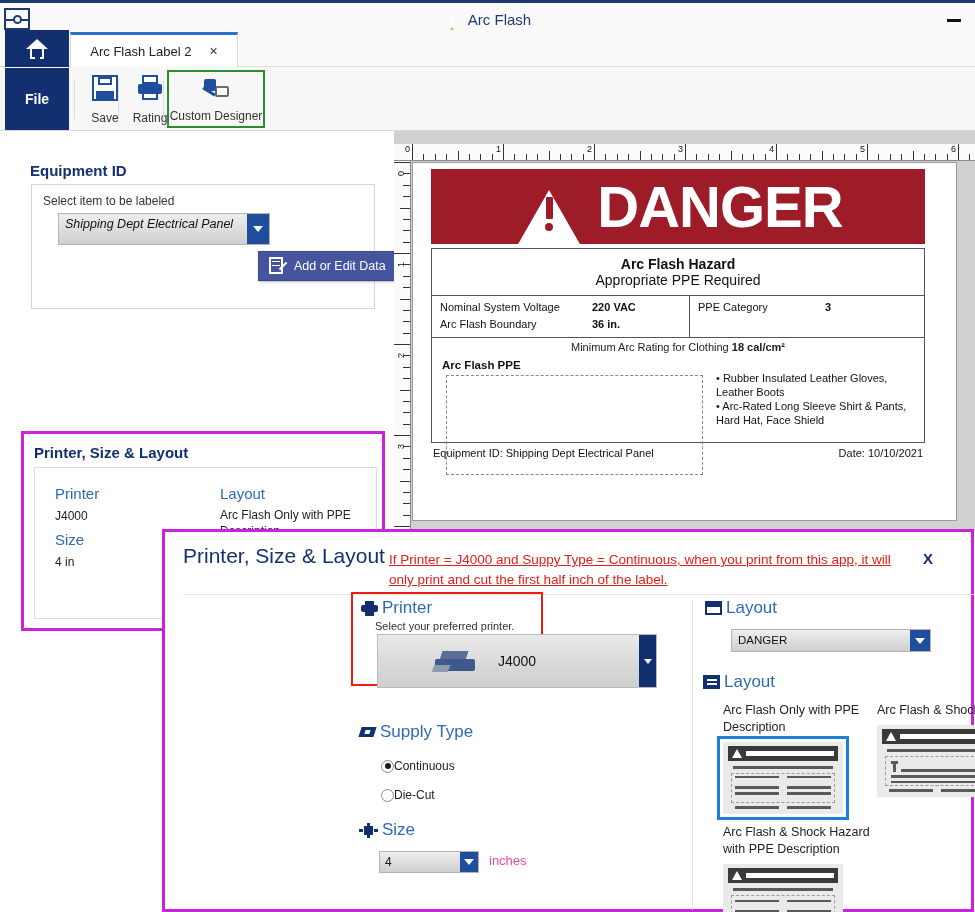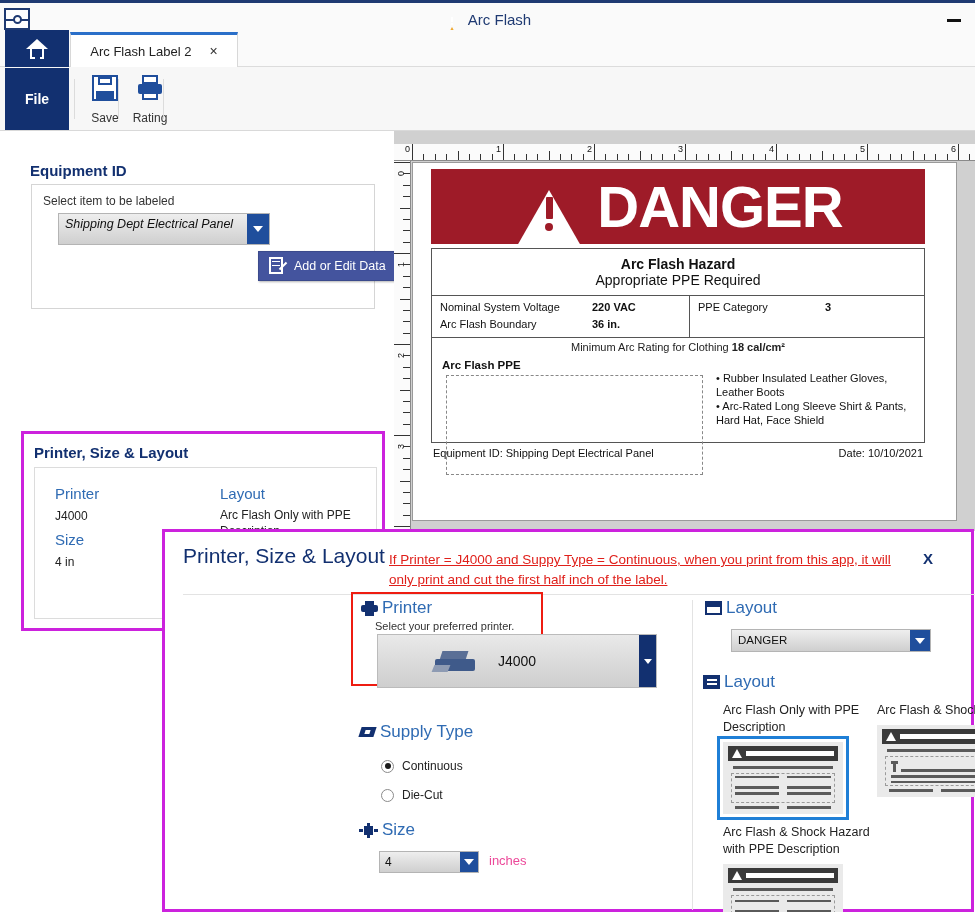--- a/index.html
+++ b/index.html
@@ -189,21 +189,21 @@
      display:flex; align-items:center; justify-content:center;}
   #printer-combo .dd .c{width:0;height:0;border-left:4px solid transparent;border-right:4px solid transparent;border-top:5px solid #fff;}
   .ico-printer-img{ position:absolute; left:55px; top:16px; width:44px; height:22px;}
   .ico-printer-img .body{position:absolute;left:2px;top:8px;width:40px;height:12px;background:#3f5a8a;border-radius:2px;}
   .ico-printer-img .top{position:absolute;left:8px;top:0px;width:26px;height:9px;background:#5a6f96;transform:skewX(-18deg);}
   .ico-printer-img .tray{position:absolute;left:0px;top:14px;width:16px;height:7px;background:#8e9bb3;transform:skewX(-22deg);}
 
   #box-printer{ position:absolute; left:186px; top:60px; width:192px; height:94px; border:2.5px solid #ee1c11;}
 
   #sec-supply{ position:absolute; left:194px; top:190px;}
-  .radio-row{ position:absolute; display:flex; align-items:center; gap:8px; font-size:12px; color:#222; cursor:pointer;}
+  .radio-row{ position:absolute; display:flex; align-items:center; gap:0; font-size:12px; color:#222; cursor:pointer;}
   .radio{ width:13px; height:13px; border:1.3px solid #8b8b8b; border-radius:50%; background:#fff; position:relative;}
   .radio.on:after{ content:''; position:absolute; left:2.6px; top:2.6px; width:6px; height:6px;
       background:#1a1a1a; border-radius:50%;}
   #radio-continuous{ left:216px; top:227px;}
   #radio-diecut{ left:216px; top:256px;}
 
   #sec-size{ position:absolute; left:194px; top:288px;}
   #size-combo{ position:absolute; left:214px; top:319px; width:100px; height:22px;
      background:linear-gradient(#eee,#cfcfcf); border:1px solid #b4b4b4; cursor:pointer;}
   #size-combo .sval{ position:absolute; left:5px; top:3px; font-size:12px; color:#111;}
@@ -296,20 +296,28 @@
   <div class="rb-sep" style="left:118px"></div>
   <div class="rb-item" id="rb-print">
     <span class="ico-print">
         <i class="paper"></i>
         <i class="base"></i>
         <i class="out"></i>
       </span>
     <span class="lab">Rating</span>
   </div>
   <div class="rb-sep" style="left:163px"></div>
+  <div class="rb-item" id="rb-custom">
+    <span class="ico-cd">
+        <i class="b1"></i>
+        <i class="b2"></i>
+        <i class="arm"></i>
+      </span>
+    <span class="lab">Custom Designer</span>
+  </div>
   <div id="ribbon-note">Work around until bug fix released: click on the Custom Designer button. Click OK on pop up screen.  The file will open in Custom Designer.  Print from there and the complete label will print.  You can save the file and edit &amp; print it from Custom Designer in the future.</div>
 </div>
 
 <div id="body-area">
 
   <div id="left-panel">
     <div class="panel-title" id="eq-title">Equipment ID</div>
     <div id="eq-box">
       <div id="eq-sublabel">Select item to be labeled</div>
       <div id="eq-select">

